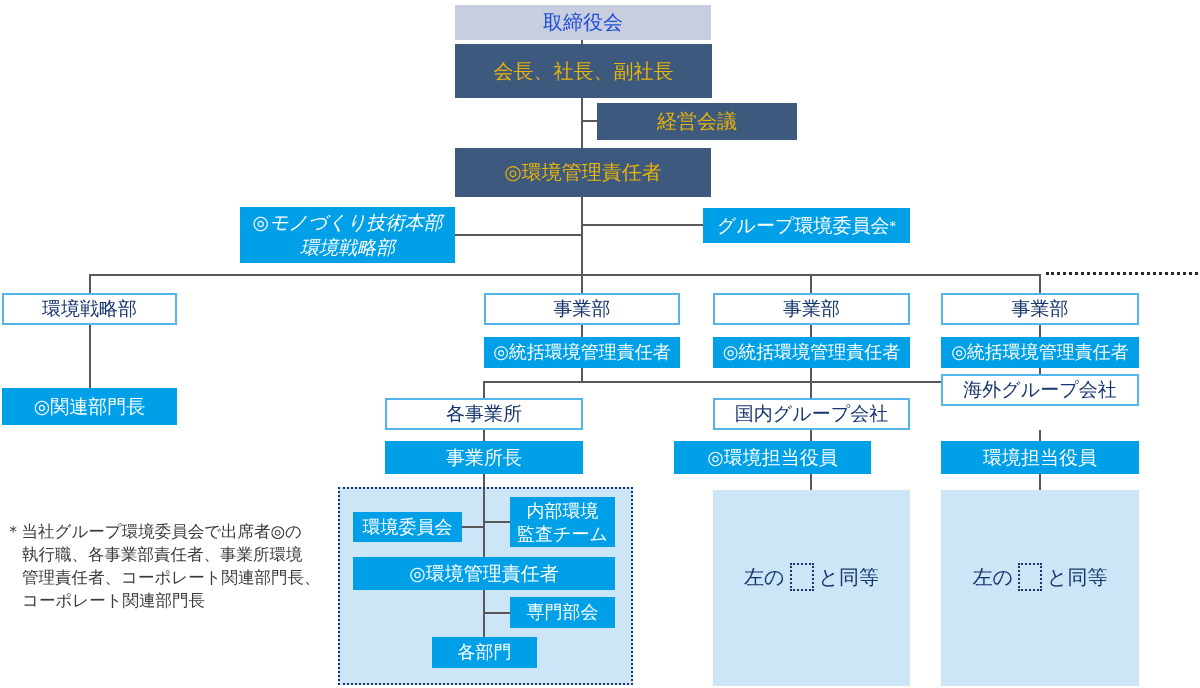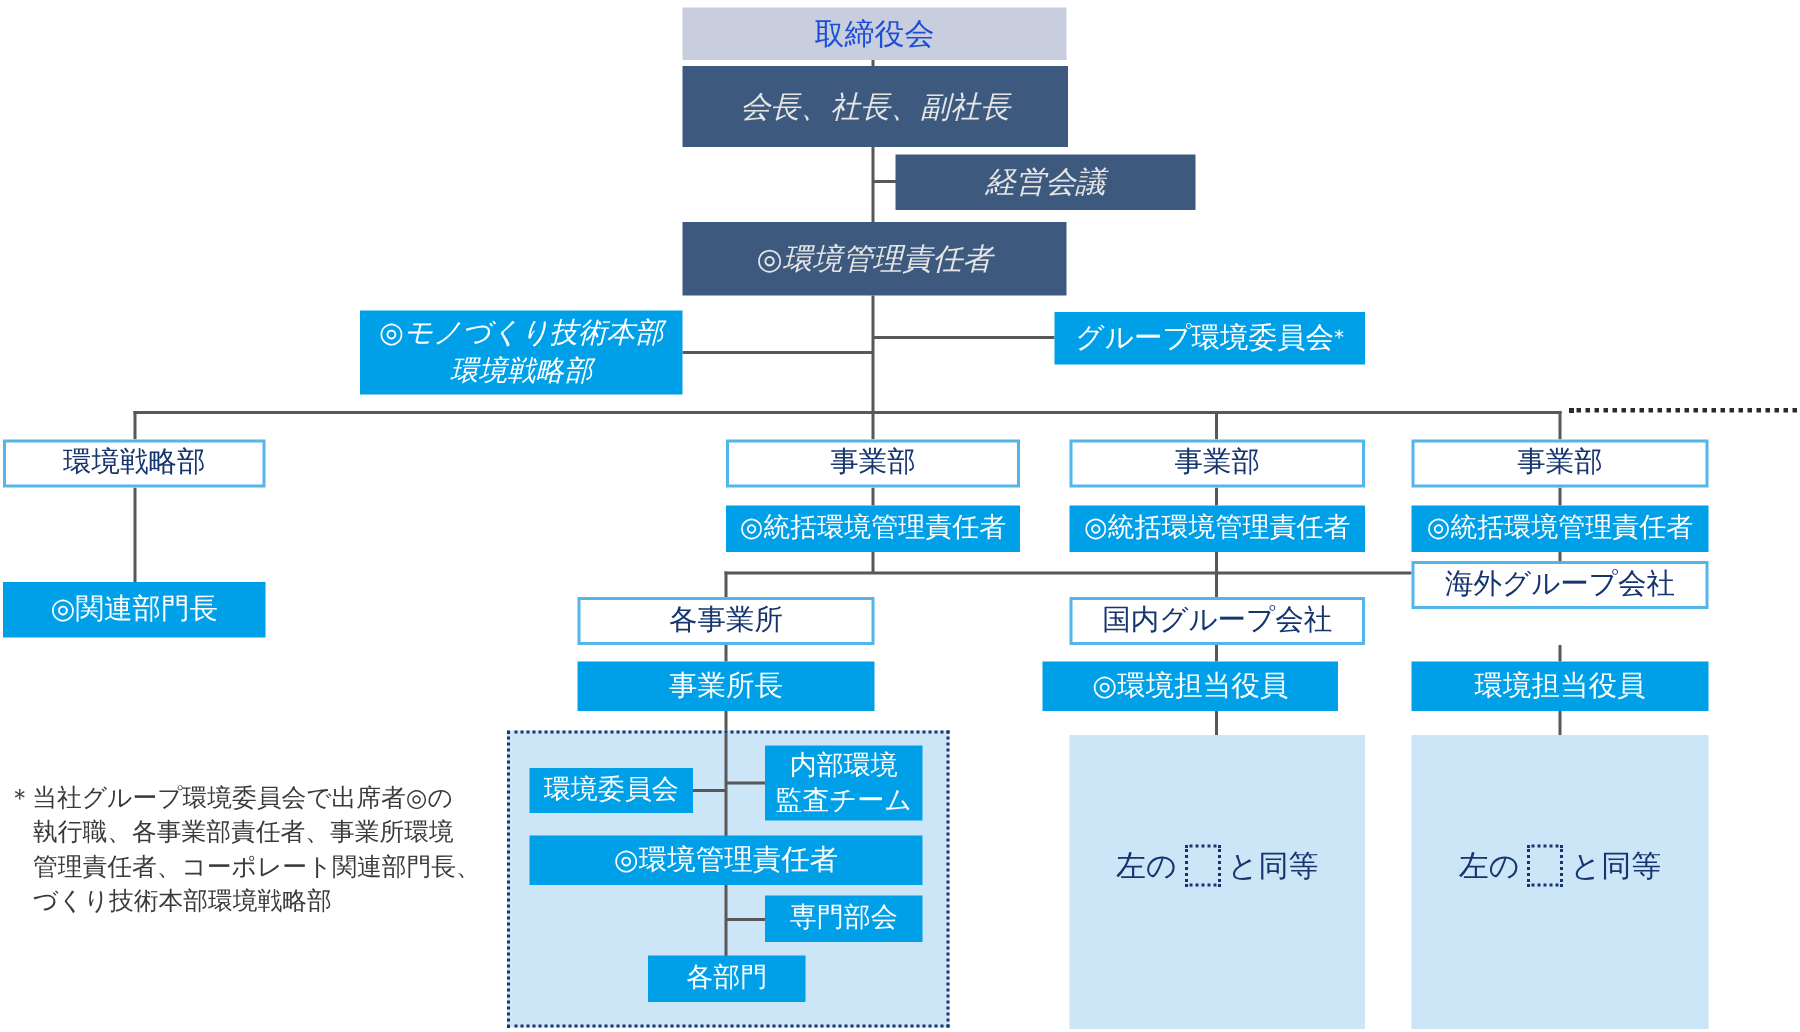--- a/index.html
+++ b/index.html
@@ -5,21 +5,21 @@
   html,body{margin:0;padding:0;background:#ffffff;}
   #canvas{
     position:relative;width:1200px;height:688px;background:#ffffff;overflow:hidden;
     font-family:"DejaVu Sans","Liberation Sans",sans-serif;
   }
   .box{
     position:absolute;display:flex;align-items:center;justify-content:center;
     box-sizing:border-box;text-align:center;line-height:1.25;white-space:nowrap;
   }
   .lavender{background:#c9cede;color:#1d4ed8;font-size:20px;}
-  .navy{background:#3d5a7e;color:#e5e5e5;font-size:20px;font-style:italic;}
+  .navy{background:#3d5a7e;color:#eab308;font-size:20px;}
   .cyan{background:#00a0e9;color:#ffffff;font-size:19px;}
   .outline{background:#ffffff;border:2px solid #54b5ea;color:#16356e;font-size:19px;}
   .small{font-size:18px;}
   .twolines{flex-direction:column;line-height:1.3;}
   .hline,.vline{position:absolute;background:#595757;}
   .hline{height:2px;}
   .vline{width:2px;}
   .dotline{position:absolute;height:0;border-top:3px dotted #2a2a2a;}
   .panel-dotted{
     position:absolute;background:#cce6f7;border:2px dotted #16356e;box-sizing:border-box;
@@ -149,21 +149,21 @@
   <div class="box outline" style="left:713px;top:398px;width:197px;height:32px;">
     <span>国内グループ会社</span>
   </div>
   <div class="box outline" style="left:941px;top:374px;width:198px;height:32px;font-family:Liberation Serif, serif;">
     <span>海外グループ会社</span>
   </div>
 
   <div class="box cyan" style="left:385px;top:441px;width:198px;height:33px;">
     <span>事業所長</span>
   </div>
-  <div class="box cyan" style="left:695px;top:441px;width:197px;height:33px;">
+  <div class="box cyan" style="left:674px;top:441px;width:197px;height:33px;">
     <span>◎環境担当役員</span>
   </div>
   <div class="box cyan" style="left:941px;top:441px;width:198px;height:33px;">
     <span>環境担当役員</span>
   </div>
 
   <div class="box cyan small" style="left:353px;top:512px;width:109px;height:30px;">
     <span>環境委員会</span>
   </div>
   <div class="box cyan small twolines" style="left:510px;top:497px;width:105px;height:50px;">
@@ -177,16 +177,16 @@
     <span>専門部会</span>
   </div>
   <div class="box cyan small" style="left:432px;top:637px;width:105px;height:31px;">
     <span>各部門</span>
   </div>
 
   <div id="footnote">
     <div class="fline">＊当社グループ環境委員会で出席者◎の</div>
     <div class="fline indent">執行職、各事業部責任者、事業所環境</div>
     <div class="fline indent">管理責任者、コーポレート関連部門長、</div>
-    <div class="fline indent">づくり技術本部環境戦略部</div>
+    <div class="fline indent">コーポレート関連部門長</div>
   </div>
 
 </div>
 
 </body></html>

